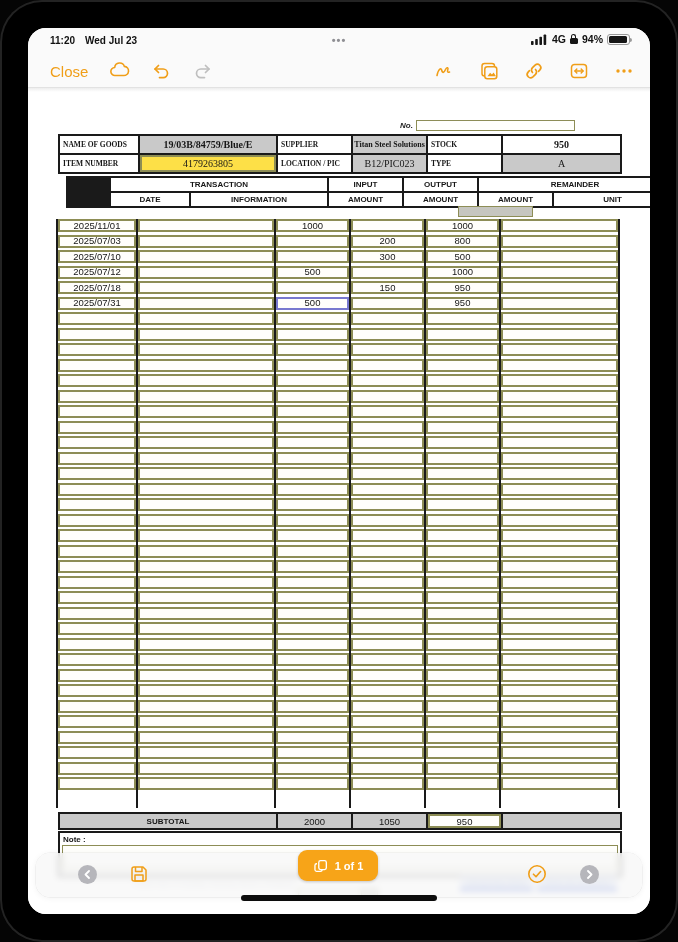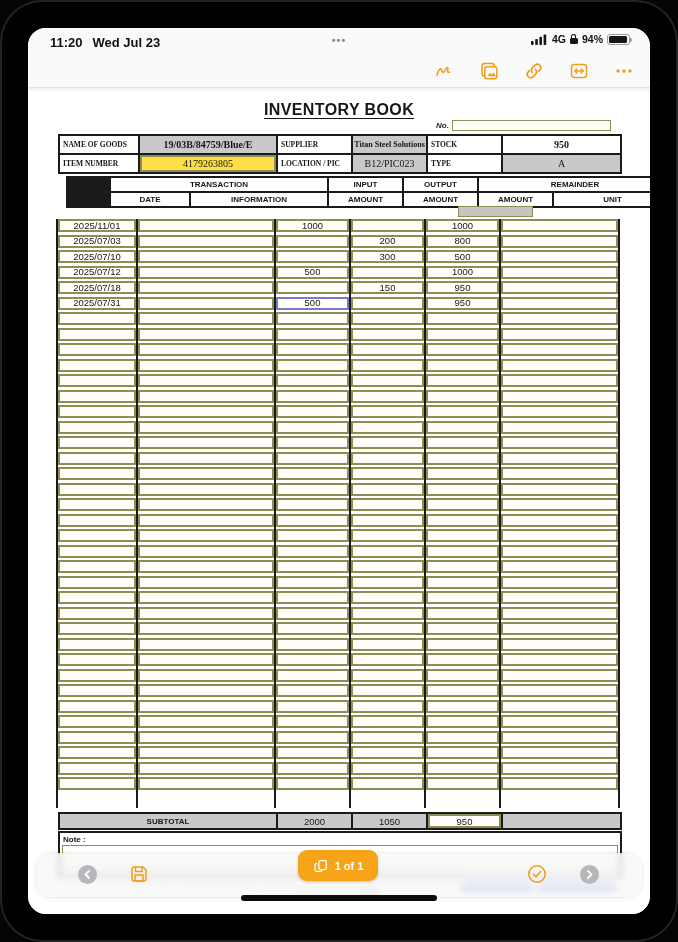--- a/index.html
+++ b/index.html
@@ -8,21 +8,21 @@
          font-family:"Liberation Sans","DejaVu Sans",sans-serif;}
   .device{position:absolute;inset:0;background:#000;border-radius:42px;box-shadow:inset 0 0 0 2px #232323;}
   .screen{position:absolute;left:28px;top:28px;width:622px;height:886px;background:#fff;
           border-radius:18px;overflow:hidden;}
 
   
   .top-chrome{position:absolute;left:0;top:0;width:622px;height:60px;background:#fafafa;
               border-bottom:1px solid #e2e2e2;}
   .status-bar{position:absolute;left:0;top:0;width:622px;height:26px;display:flex;align-items:center;}
   .sb-left{position:absolute;left:22px;top:7px;display:flex;gap:10px;align-items:flex-end;
-           font-size:13px;font-weight:700;color:#111;}
+           font-size:10px;font-weight:700;color:#111;}
   .sb-center{position:absolute;left:0;right:0;top:6px;text-align:center;color:#8e8e93;
              font-size:11px;letter-spacing:1px;font-weight:700;}
   .sb-right{position:absolute;right:20px;top:5px;display:flex;align-items:center;gap:4px;
             font-size:10.5px;font-weight:600;color:#111;}
   .batt{position:relative;width:23px;height:11px;border:1px solid #9a9a9a;border-radius:3px;}
   .batt .fill{position:absolute;left:1px;top:1px;bottom:1px;width:18px;background:#161616;border-radius:1.5px;}
   .batt .nub{position:absolute;right:-3px;top:3px;width:2px;height:4px;background:#9a9a9a;border-radius:0 2px 2px 0;}
   .lockico{width:8px;height:10px;position:relative;}
   .lockico .shack{position:absolute;left:1.5px;top:0;width:5px;height:5px;border:1.2px solid #161616;
                   border-bottom:none;border-radius:3px 3px 0 0;}
@@ -33,21 +33,21 @@
   .tb-right{position:absolute;right:15px;top:0;height:34px;display:flex;align-items:center;gap:23px;}
   .close-btn{font-size:15px;color:#F09E18;cursor:default;}
   .tbico{width:22px;height:22px;display:flex;align-items:center;justify-content:center;}
 
   
   .doc{position:absolute;left:0;top:60px;width:622px;height:826px;background:#fff;}
   .doc::before{content:"";position:absolute;left:0;top:0;right:0;height:4px;
                background:linear-gradient(#00000012,transparent);}
   .doc-title{position:absolute;left:0;right:0;top:13px;text-align:center;font-size:16px;font-weight:700;
              color:#161616;letter-spacing:.4px;text-decoration:underline;text-underline-offset:3px;}
-  .no-row{position:absolute;top:32px;left:408px;display:flex;align-items:center;gap:3px;font-style:italic;}
+  .no-row{position:absolute;top:32px;left:372px;display:flex;align-items:center;gap:3px;font-style:italic;}
   .no-label{font-size:8px;font-weight:700;color:#222;}
   .no-box{width:159px;height:11px;border:1.3px solid #8d8d55;background:#fffffb;}
 
   .grid{display:grid;grid-template-columns:78px 136px 73px 73px 73px 117px;gap:2px;
         background:#1a1a1a;border:2px solid #1a1a1a;}
   .bcell{background:#fff;display:flex;align-items:center;justify-content:center;
          font-size:10px;color:#161616;overflow:hidden;}
   .bcell.lbl{justify-content:flex-start;padding-left:3px;font-size:7.5px;font-weight:700;}
   .bcell.gray{background:#c9c9c9;}
   .bcell.bold{font-weight:700;}
@@ -134,20 +134,40 @@
             </span>
         <span>94%</span>
         <span class="batt">
               <span class="fill"></span>
               <span class="nub"></span>
             </span>
       </div>
     </div>
 
     <div class="app-toolbar">
+      <div class="tb-left">
+        <span class="close-btn">Close</span>
+        <span class="tbico">
+          <svg width="22" height="22" viewBox="0 0 22 22" fill="none" stroke="#F09E18" stroke-width="1.6" stroke-linecap="round" stroke-linejoin="round">
+            <path d="M7 15.5a4 4 0 0 1-.3-8 5 5 0 0 1 9.7-1.1 3.7 3.7 0 0 1-.9 9.1z"></path>
+          </svg>
+        </span>
+        <span class="tbico">
+          <svg width="22" height="22" viewBox="0 0 22 22" fill="none" stroke="#F09E18" stroke-width="1.7" stroke-linecap="round" stroke-linejoin="round">
+            <path d="M5 9h8.2a4.3 4.3 0 0 1 0 8.6H9.5"></path>
+                <path d="M8.5 5.5 5 9l3.5 3.5"></path>
+          </svg>
+        </span>
+        <span class="tbico">
+          <svg width="22" height="22" viewBox="0 0 22 22" fill="none" stroke="#bfbfbf" stroke-width="1.7" stroke-linecap="round" stroke-linejoin="round">
+            <path d="M17 9H8.8a4.3 4.3 0 0 0 0 8.6h3.7"></path>
+                <path d="M13.5 5.5 17 9l-3.5 3.5"></path>
+          </svg>
+        </span>
+      </div>
       <div class="tb-right">
         <span class="tbico">
           <svg width="22" height="22" viewBox="0 0 22 22" fill="none" stroke="#F09E18" stroke-width="1.6" stroke-linecap="round" stroke-linejoin="round">
             <path d="M4 15.5C5.5 8.5 8 7.5 8.8 10.5c.8 3 2.2 2.3 4-1.5 1-2 2.8-1.4 2 .8-.7 2-.2 2.8 1.7 2.2"></path>
           </svg>
         </span>
         <span class="tbico">
           <svg width="22" height="22" viewBox="0 0 22 22" fill="none" stroke="#F09E18" stroke-width="1.5" stroke-linejoin="round">
             <rect x="4" y="3.5" width="12.5" height="12.5" rx="2.5"></rect>
             <rect x="6.8" y="6.8" width="12" height="12" rx="2.5" fill="#fafafa"></rect>
@@ -173,21 +193,20 @@
             <circle cx="5" cy="11" r="1.7"></circle>
                 <circle cx="11" cy="11" r="1.7"></circle>
                 <circle cx="17" cy="11" r="1.7"></circle>
           </svg>
         </span>
       </div>
     </div>
   </div>
 
   <div class="doc">
-    <div class="doc-title">INVENTORY BOOK</div>
 
     <div class="no-row">
       <span class="no-label">No.</span>
       <span class="no-box"></span>
     </div>
 
     <div class="grid info-table">
       <div class="bcell lbl">NAME OF GOODS</div>
       <div class="bcell gray bold">19/03B/84759/Blue/E</div>
       <div class="bcell lbl">SUPPLIER</div>

